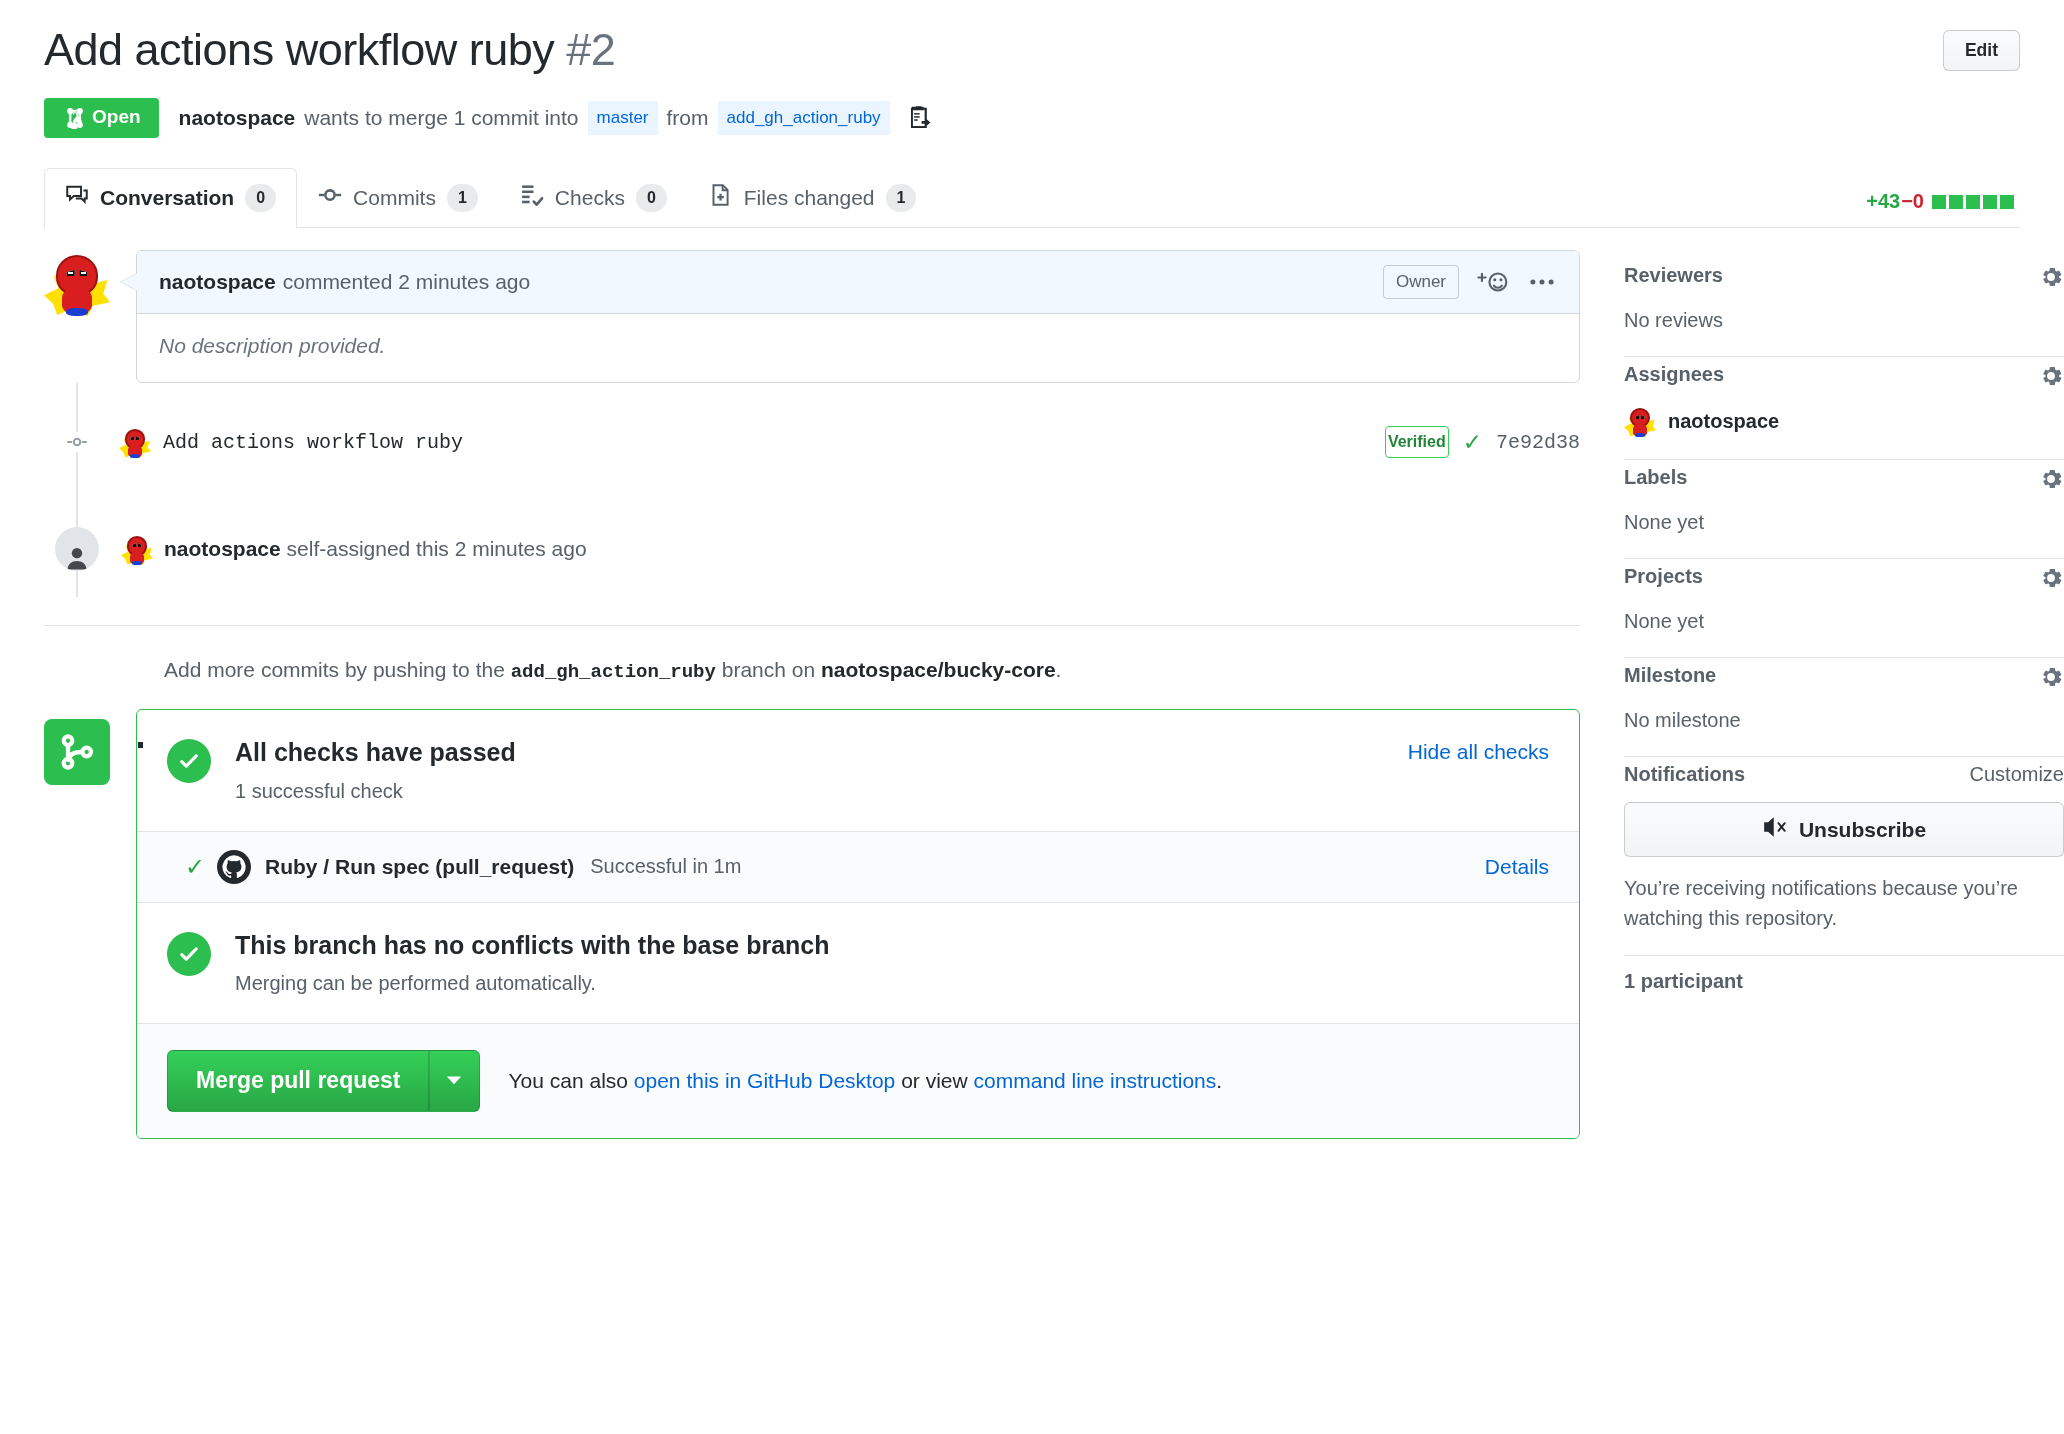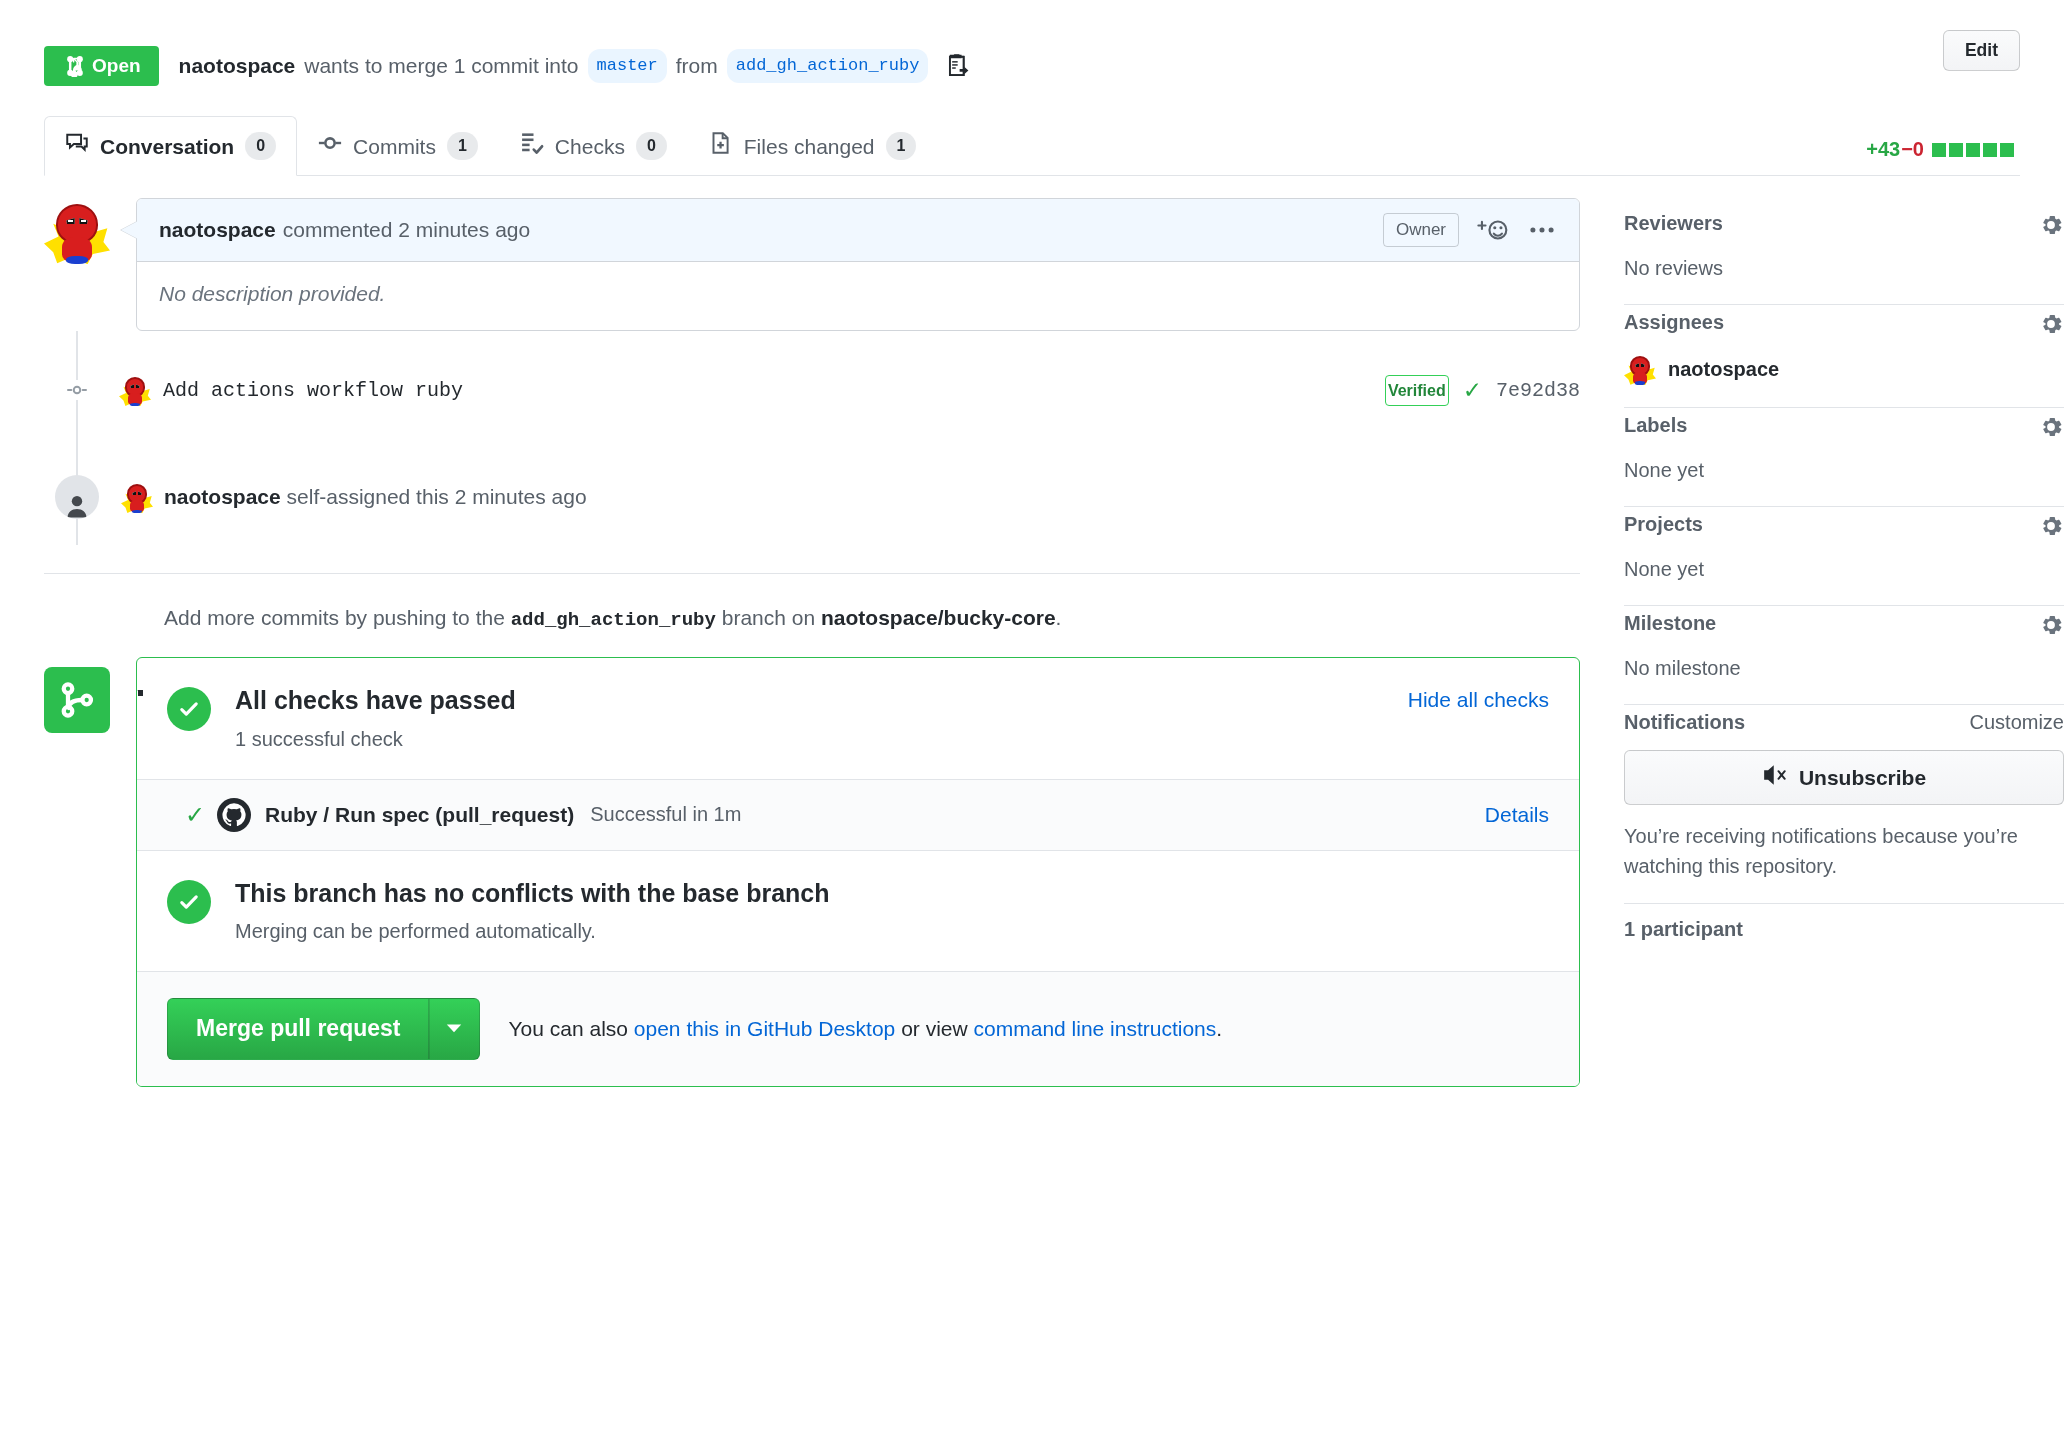--- a/index.html
+++ b/index.html
@@ -39,23 +39,23 @@
     line-height: 1.1;
   }
   .state-badge svg { display: block; }
   .meta-text {
     margin-left: 20px; font-size: 21px; color: #586069;
     display: flex; align-items: center; flex-wrap: wrap; gap: 0;
     line-height: 1.4;
   }
   .meta-text .author { color: #24292e; font-weight: 600; }
   .branch-chip {
-    font-family: Liberation Mono, monospace;
+    font-family: Liberation Sans, sans-serif;
     font-size: 17px; color: #0366d6;
-    background: #eaf5ff; border-radius: 12px;
+    background: #eaf5ff; border-radius: 0;
     padding: 5px 9px; margin: 0 9px;
     white-space: nowrap;
     text-align: center;
   }
   .copy-icon { margin-left: 9px; display: inline-flex; color: #24292e; }
 
   
   .tabnav {
     margin-top: 30px; border-bottom: 1px solid #e1e4e8;
     display: flex; align-items: flex-end; position: relative;
@@ -293,20 +293,26 @@
   .spider .eye.l { left: 22%; clip-path: polygon(0% 40%, 100% 0%, 100% 100%, 10% 100%); }
   .spider .eye.r { right: 22%; clip-path: polygon(0% 0%, 100% 40%, 90% 100%, 0% 100%); }
   .spider .blue { position: absolute; left: 33%; top: 88%; width: 34%; height: 12%; background: #1a3fd0; border-radius: 40%; }
 </style>
 </head>
 <body>
 
 <div class="page">
 
   <div class="pr-head">
+    <div class="pr-title-row">
+      <h1 class="pr-title">
+        <span>Add actions workflow ruby</span>
+        <span class="pr-number">#2</span>
+      </h1>
+    </div>
     <button class="edit-btn">Edit</button>
 
     <div class="pr-meta">
       <span class="state-badge">
         <span>
           <svg width="18" height="22" viewBox="0 0 12 16" fill="#fff">
             <path d="M11 11.28c0-1.73-1-3.22-2.5-3.94V5.5a.5.5 0 0 0-.15-.36L6.21 3h1.29a.5.5 0 0 0 0-1H5a.5.5 0 0 0-.5.5v2.5a.5.5 0 0 0 1 0V3.71l1.5 1.5v2.13C5.5 8.06 4.5 9.55 4.5 11.28c0 .1 0 .2.02.3A2.5 2.5 0 0 0 3 14a2.5 2.5 0 1 0 5 0 2.5 2.5 0 0 0-1.52-2.3V11.3zM2.5 4.5a1.5 1.5 0 1 1 0-3 1.5 1.5 0 0 1 0 3z"></path>
             <circle cx="2.5" cy="3" r="2.2"></circle>
               <rect x="1.6" y="4" width="1.8" height="7.6"></rect>
             <circle cx="2.5" cy="13" r="2.2"></circle>

